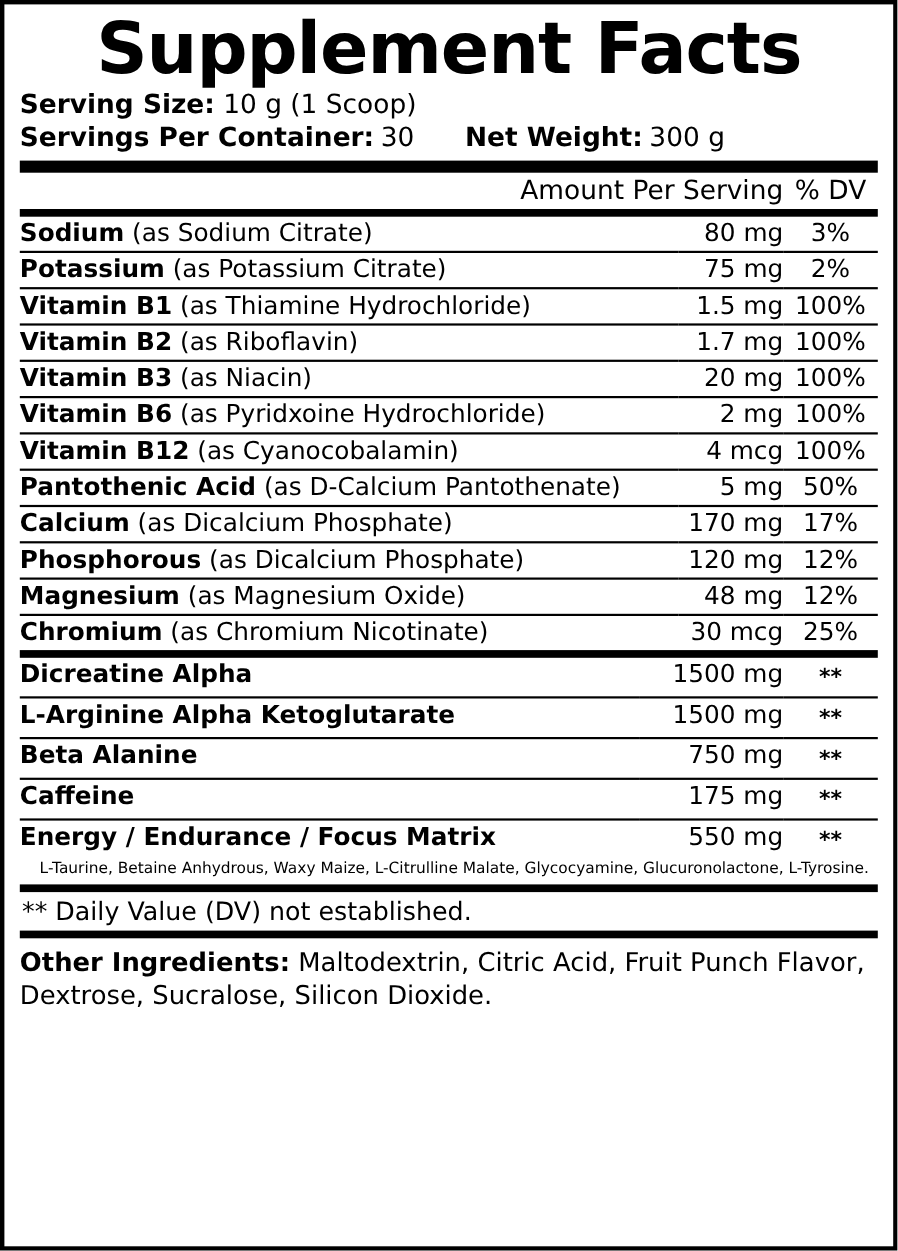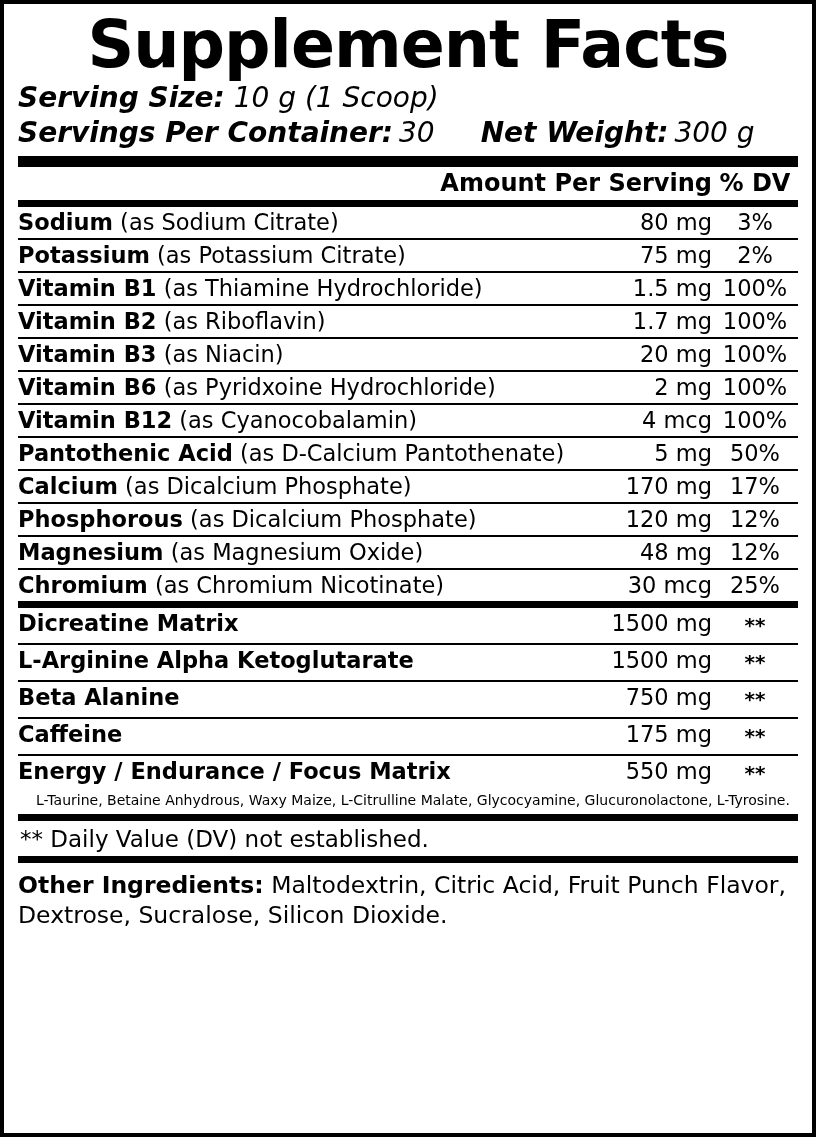--- a/index.html
+++ b/index.html
@@ -26,24 +26,23 @@
   .title {
     font-size: 65px;
     font-weight: bold;
     line-height: 1.02;
     letter-spacing: -1px;
     text-align: center;
     margin: 0 0 2px 0;
     white-space: nowrap;
   }
   .serving-line {
-    font-size: 28px;
+    font-size: 24px;
     line-height: 1.25;
     white-space: nowrap;
-    font-style: italic;
   }
   .serving-line b {
     font-weight: bold;
   }
   .serving-row {
     display: flex;
     align-items: flex-start;
   }
   .serving-row .spacer {
     display: inline-block;
@@ -79,21 +78,21 @@
     white-space: nowrap;
     padding-left: 10px;
   }
   td.dv {
     text-align: center;
     white-space: nowrap;
     width: 86px;
     padding-left: 12px;
   }
   .hdr td {
-    font-weight: bold;
+    font-weight: normal;
     font-size: 24px;
     padding-bottom: 4px;
     padding-top: 3px;
   }
   .nm-b {
     font-weight: bold;
   }
   .nm-l {
     font-weight: normal;
   }
@@ -255,21 +254,21 @@
       </tr>
     </tbody>
   </table>
 
   <div class="rule-med"></div>
 
   <table class="facts">
     <tbody>
       <tr class="rowline">
         <td class="name">
-          <span class="nm-b">Dicreatine Matrix</span>
+          <span class="nm-b">Dicreatine Alpha</span>
         </td>
         <td class="amount">1500 mg</td>
         <td class="dv"><span class="stars">**</span></td>
       </tr>
       <tr class="rowline">
         <td class="name">
           <span class="nm-b">L-Arginine Alpha Ketoglutarate</span>
         </td>
         <td class="amount">1500 mg</td>
         <td class="dv"><span class="stars">**</span></td>

